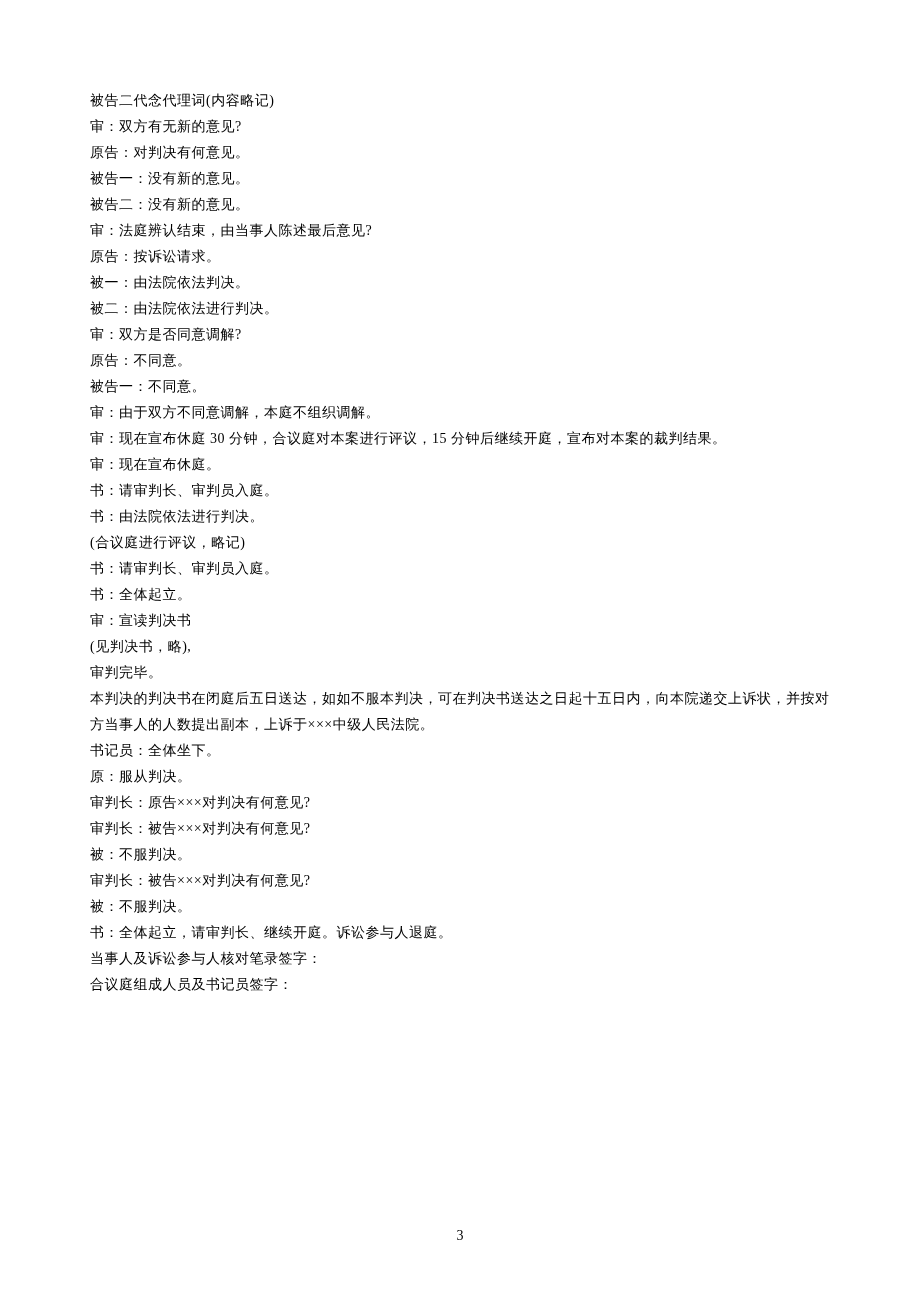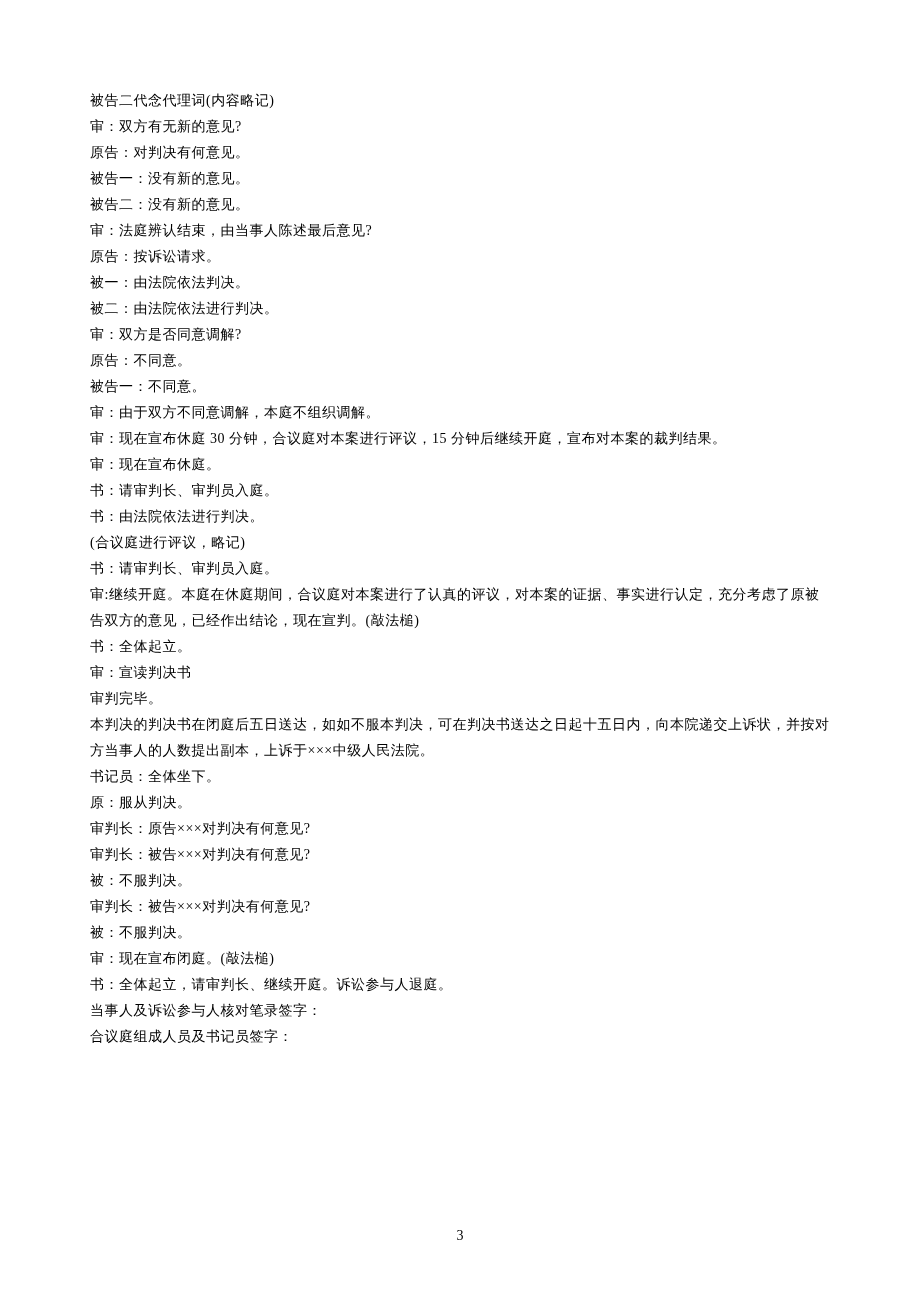--- a/index.html
+++ b/index.html
@@ -49,31 +49,30 @@
   <span class="line">审：双方是否同意调解?</span>
   <span class="line">原告：不同意。</span>
   <span class="line">被告一：不同意。</span>
   <span class="line">审：由于双方不同意调解，本庭不组织调解。</span>
   <span class="line">审：现在宣布休庭 30 分钟，合议庭对本案进行评议，15 分钟后继续开庭，宣布对本案的裁判结果。</span>
   <span class="line">审：现在宣布休庭。</span>
   <span class="line">书：请审判长、审判员入庭。</span>
   <span class="line">书：由法院依法进行判决。</span>
   <span class="line">(合议庭进行评议，略记)</span>
   <span class="line">书：请审判长、审判员入庭。</span>
-  <span class="line">审:继续开庭。本庭在休庭期间，合议庭对本案进行了认真的评议，对本案的证据、事实进行认定，充分考虑了原被告双方的意见，已经作出结论，现在宣判。(敲法槌)</span>
   <span class="line">书：全体起立。</span>
   <span class="line">审：宣读判决书</span>
+  <span class="line">(见判决书，略),</span>
   <span class="line">审判完毕。</span>
   <span class="line">本判决的判决书在闭庭后五日送达，如如不服本判决，可在判决书送达之日起十五日内，向本院递交上诉状，并按对方当事人的人数提出副本，上诉于×××中级人民法院。</span>
   <span class="line">书记员：全体坐下。</span>
   <span class="line">原：服从判决。</span>
   <span class="line">审判长：原告×××对判决有何意见?</span>
   <span class="line">审判长：被告×××对判决有何意见?</span>
   <span class="line">被：不服判决。</span>
   <span class="line">审判长：被告×××对判决有何意见?</span>
   <span class="line">被：不服判决。</span>
-  <span class="line">审：现在宣布闭庭。(敲法槌)</span>
   <span class="line">书：全体起立，请审判长、继续开庭。诉讼参与人退庭。</span>
   <span class="line">当事人及诉讼参与人核对笔录签字：</span>
   <span class="line">合议庭组成人员及书记员签字：</span>
 </div>
 
 <div class="page-number">3</div>
 
 </body></html>

